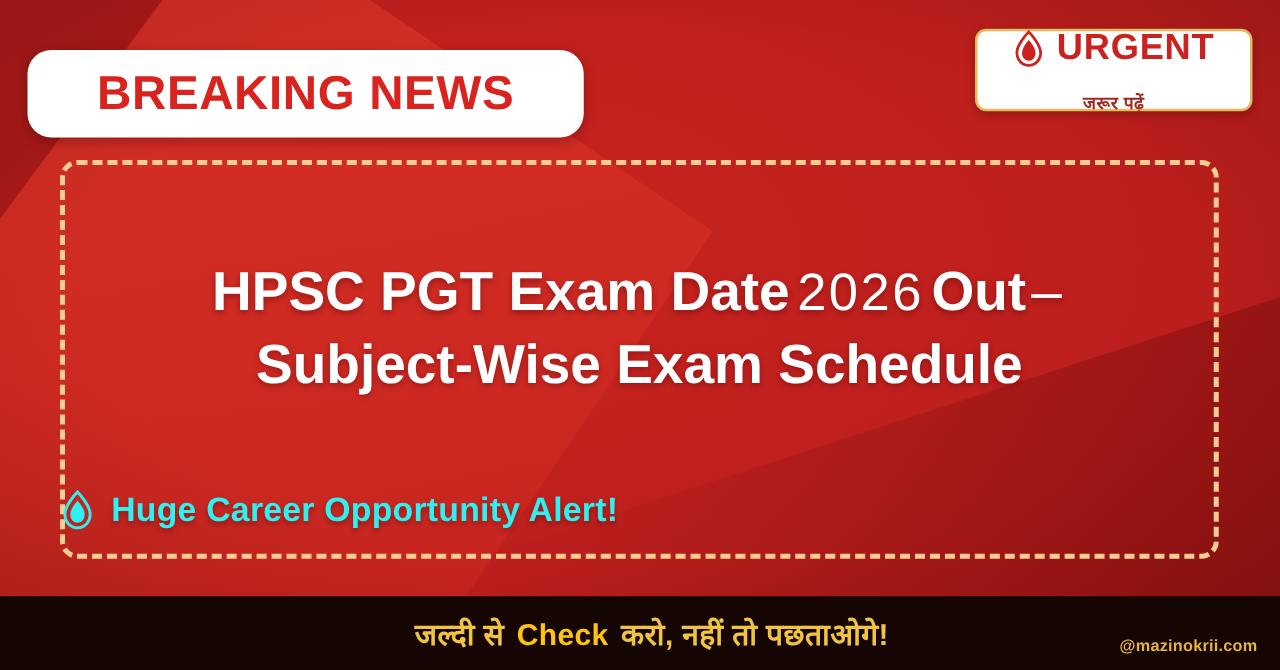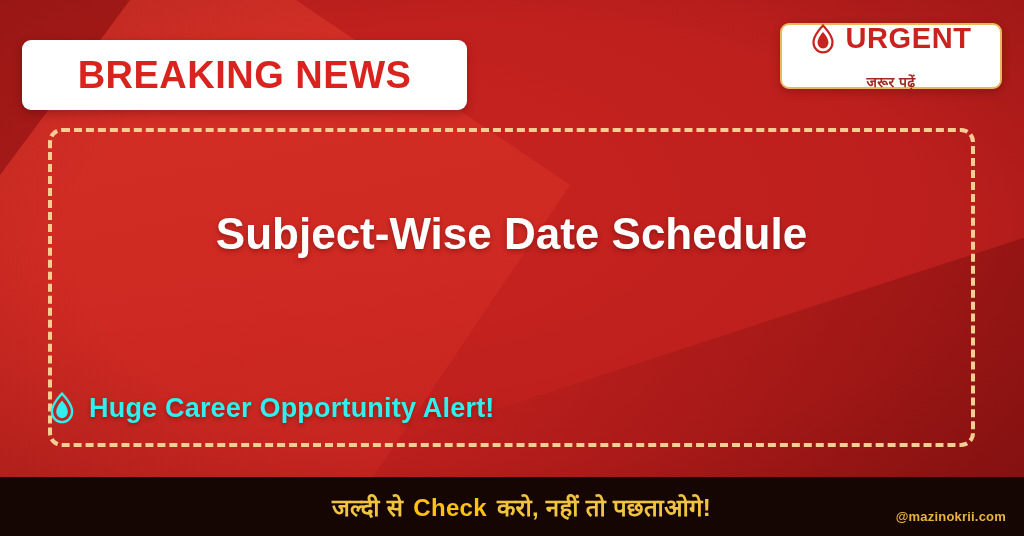--- a/index.html
+++ b/index.html
@@ -61,21 +61,21 @@
   }
 
   
   #breaking-badge {
     position: absolute;
     left: 22px;
     top: 40px;
     width: 445px;
     height: 70px;
     background: #ffffff;
-    border-radius: 9px;
+    border-radius: 19px;
     display: flex;
     align-items: center;
     justify-content: center;
     box-shadow: 0 3px 9px rgba(70,6,6,0.35);
     z-index: 5;
   }
   #breaking-badge .txt {
     color: #d8231f;
     font-size: 38px;
     font-weight: bold;
@@ -248,21 +248,24 @@
         </svg>
       </span>
       <span class="urgent-label">URGENT</span>
     </div>
     <div class="urgent-sub">जरूर पढ़ें</div>
   </div>
 
   <div id="dashed-frame"></div>
 
   <div id="headline">
-    <div class="hl-line">Subject-Wise Date Schedule</div>
+    <div class="hl-line">
+      <span>HPSC PGT Exam Date</span><span class="hl-year">2026</span><span>Out</span><span class="hl-dash">–</span>
+    </div>
+    <div class="hl-line">Subject-Wise Exam Schedule</div>
   </div>
 
   <div id="subheading">
     <span>
       <svg class="drop-icon" width="28" height="32" viewBox="0 0 26 30" aria-hidden="true">
         <path d="M13 1.5 C13 1.5 3.5 11 3.5 18.2 C3.5 24 7.8 28.3 13 28.3 C18.2 28.3 22.5 24 22.5 18.2 C22.5 11 13 1.5 13 1.5 Z" fill="none" stroke="#2ff0f0" stroke-width="2.2"></path>
         <path d="M13 8.0 C13 8.0 7.6 13.6 7.6 18.3 C7.6 21.9 10.0 24.5 13 24.5 C16.0 24.5 18.4 21.9 18.4 18.3 C18.4 13.6 13 8.0 13 8.0 Z" fill="#2ff0f0"></path>
       </svg>
     </span>
     <span class="sub-txt">Huge Career Opportunity Alert!</span>

